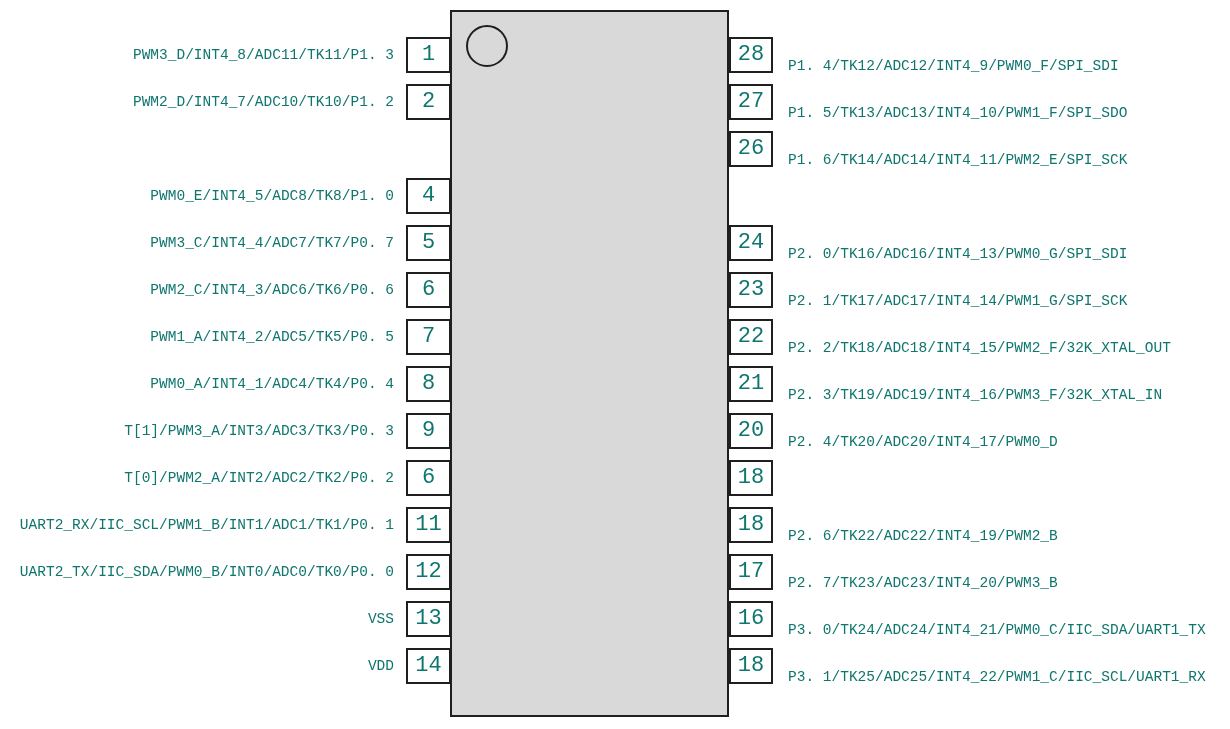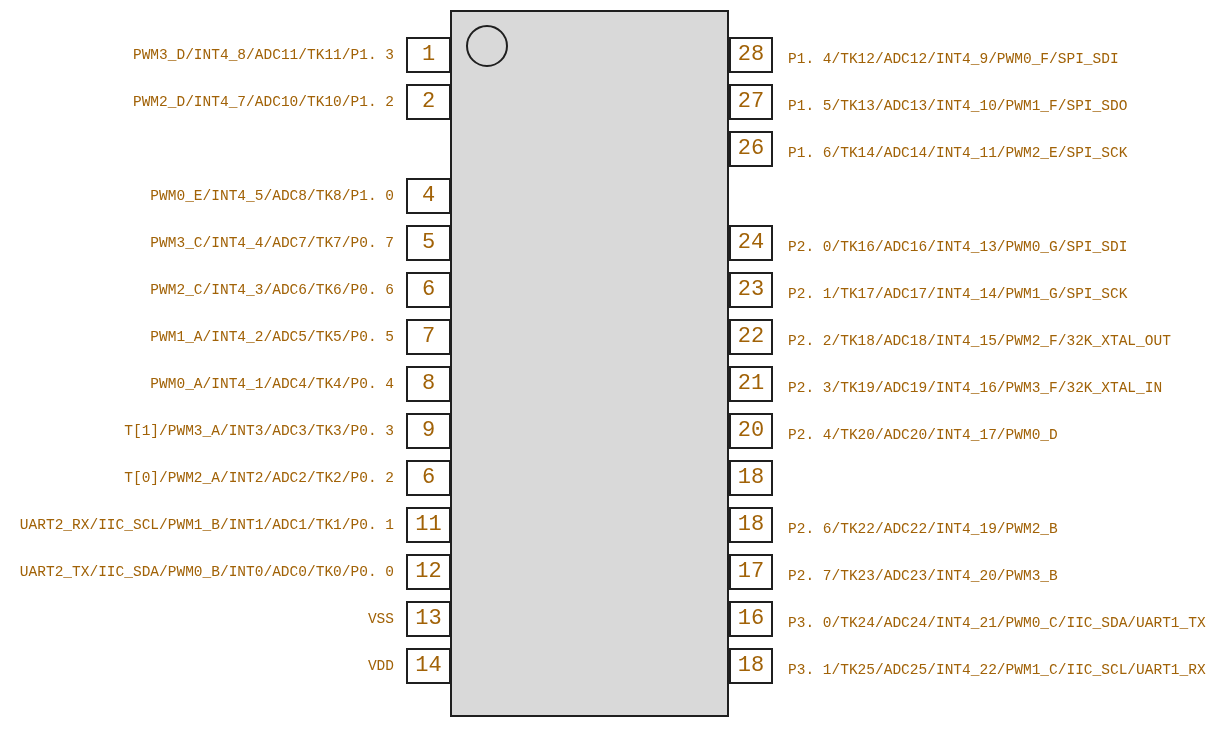--- a/index.html
+++ b/index.html
@@ -2,21 +2,21 @@
 <html><head>
 <meta charset="utf-8">
 <style>
   html, body { margin: 0; padding: 0; background: #ffffff; }
   #stage {
     position: relative;
     width: 1230px;
     height: 729px;
     background: #ffffff;
     font-family: "Liberation Mono", "DejaVu Sans Mono", monospace;
-    color: #a16207;
+    color: #0f766e;
     overflow: hidden;
   }
   #chip-body {
     position: absolute;
     left: 450px;
     top: 10px;
     width: 279px;
     height: 707px;
     box-sizing: border-box;
     background: #d9d9d9;
@@ -44,20 +44,21 @@
   }
   .row.left {
     left: 0;
     width: 451px;
     justify-content: flex-end;
   }
   .row.right {
     left: 729px;
     width: 501px;
     justify-content: flex-start;
+    align-items: flex-end;
   }
   .num-box {
     box-sizing: border-box;
     width: 45px;
     height: 36px;
     border: 2px solid #1f1f1f;
     background: #ffffff;
     display: flex;
     align-items: center;
     justify-content: center;

